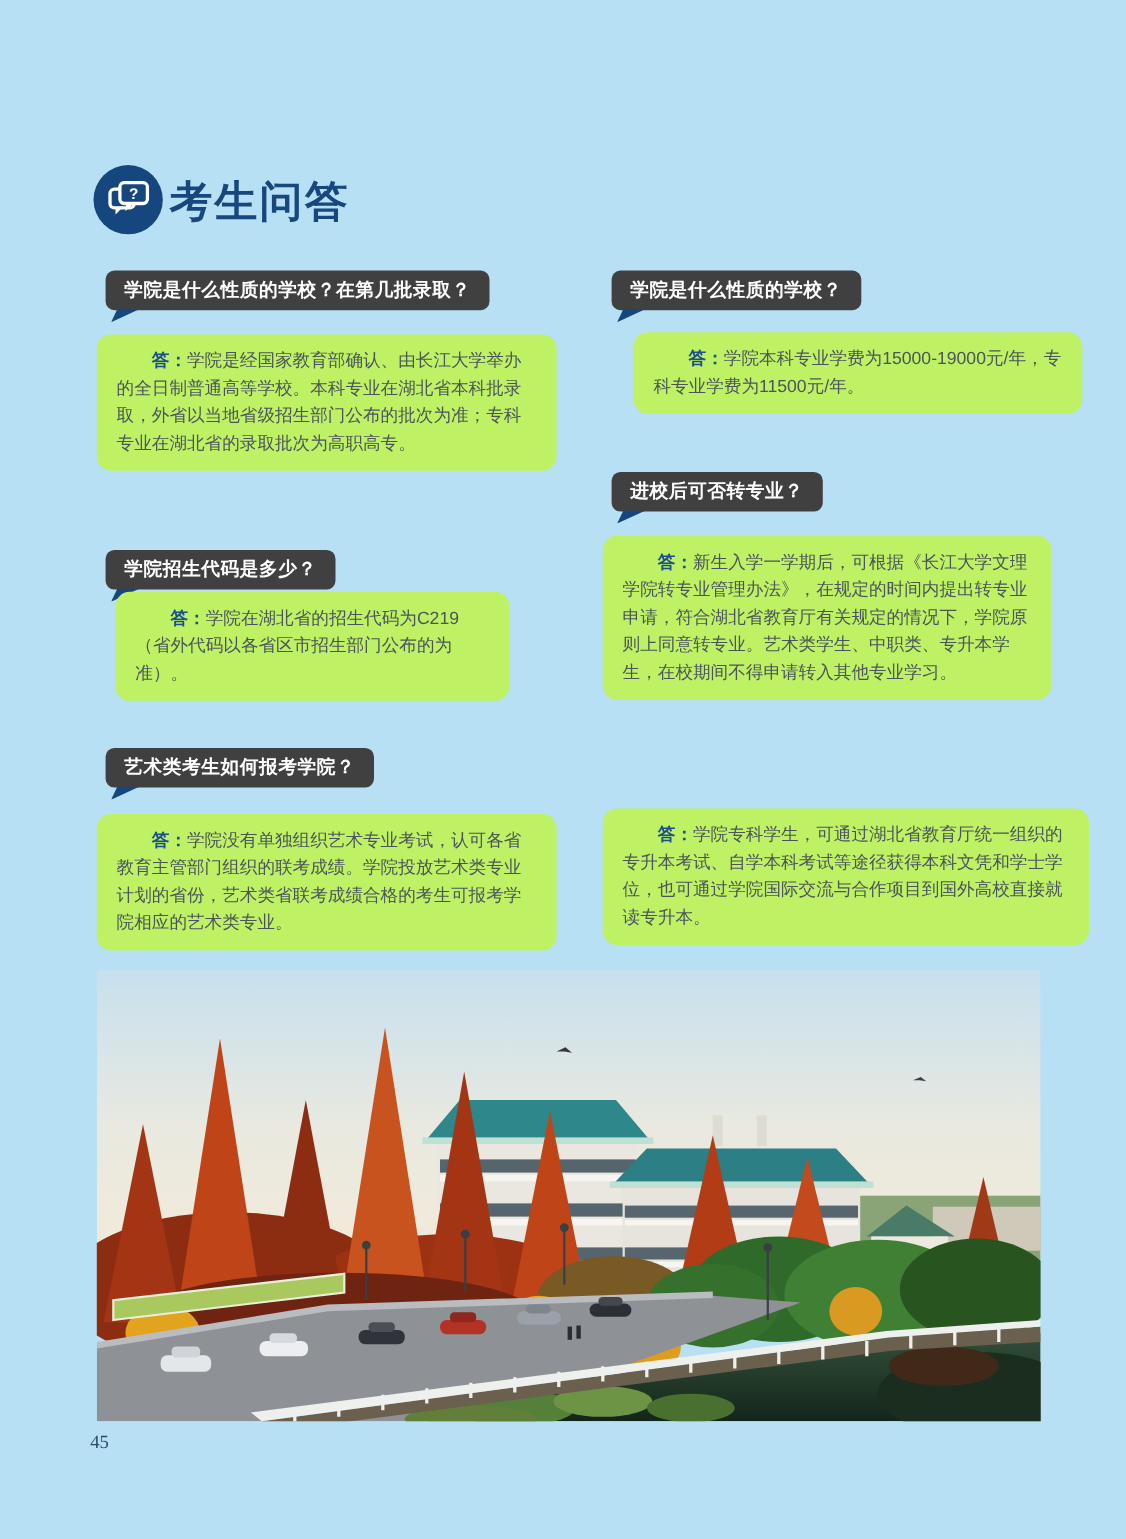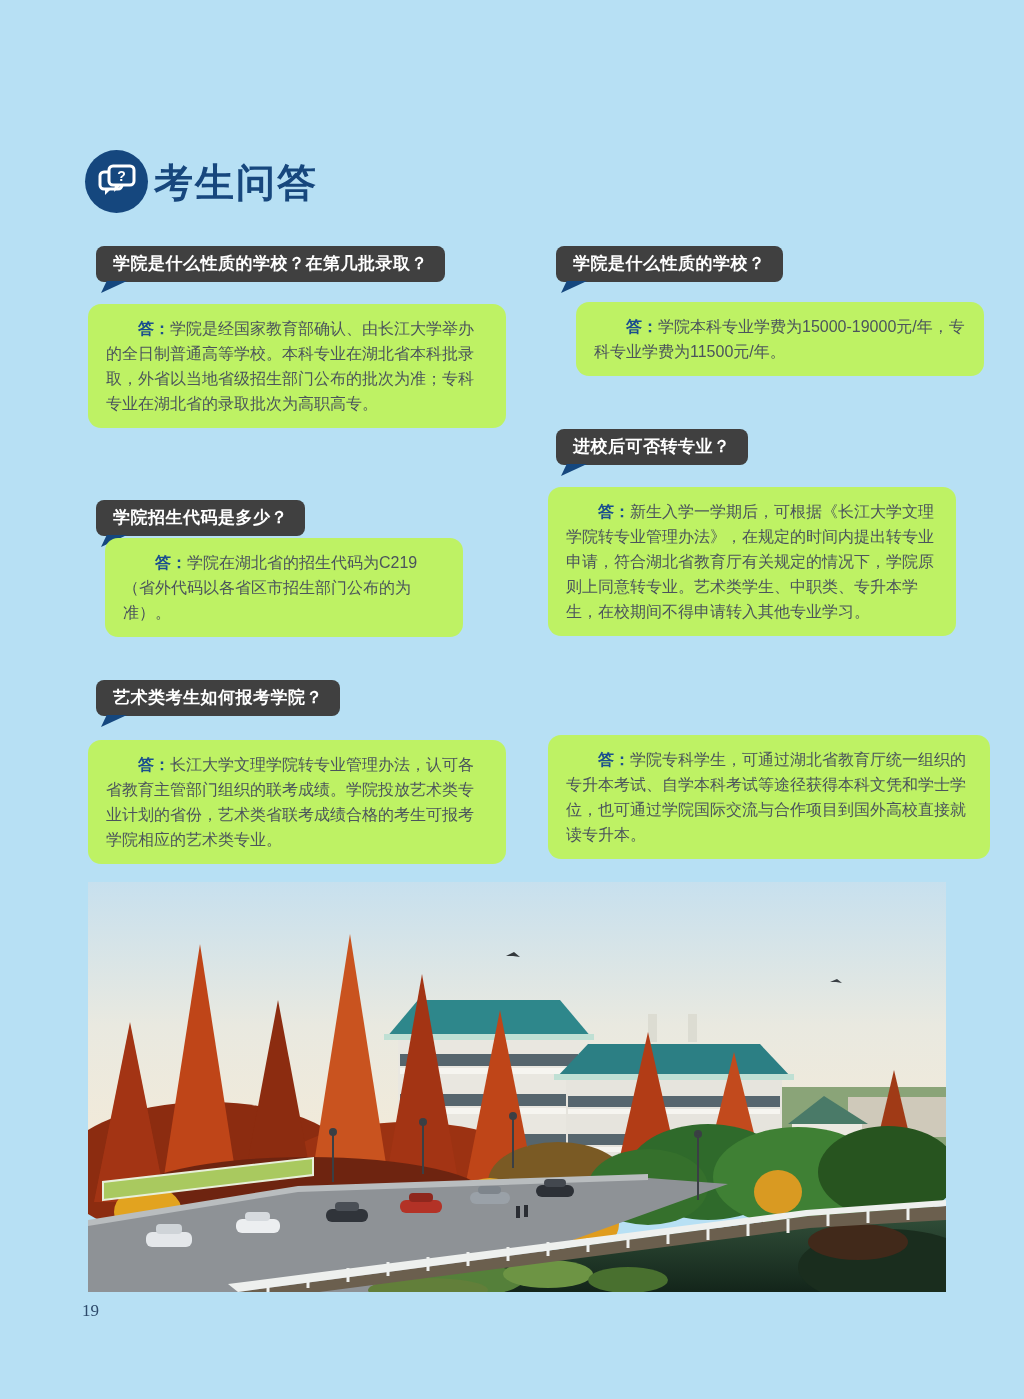--- a/index.html
+++ b/index.html
@@ -67,21 +67,21 @@
     <p><span class="ans-label">答：</span><span>学院是经国家教育部确认、由长江大学举办的全日制普通高等学校。本科专业在湖北省本科批录取，外省以当地省级招生部门公布的批次为准；专科专业在湖北省的录取批次为高职高专。</span></p>
   </div>
 
   <div class="q-badge" style="left:96px;top:484px;margin-top:16px;">学院招生代码是多少？</div>
   <div class="a-box" style="left:105px;top:538px;width:358px;">
     <p><span class="ans-label">答：</span><span>学院在湖北省的招生代码为C219（省外代码以各省区市招生部门公布的为准）。</span></p>
   </div>
 
   <div class="q-badge" style="left:96px;top:680px;text-align:right;">艺术类考生如何报考学院？</div>
   <div class="a-box" style="left:88px;top:740px;width:418px;">
-    <p><span class="ans-label">答：</span><span>长江大学文理学院转专业管理办法，认可各省教育主管部门组织的联考成绩。学院投放艺术类专业计划的省份，艺术类省联考成绩合格的考生可报考学院相应的艺术类专业。</span></p>
+    <p><span class="ans-label">答：</span><span>学院没有单独组织艺术专业考试，认可各省教育主管部门组织的联考成绩。学院投放艺术类专业计划的省份，艺术类省联考成绩合格的考生可报考学院相应的艺术类专业。</span></p>
   </div>
 
   <div class="q-badge" style="left:556px;top:246px;">学院是什么性质的学校？</div>
   <div class="a-box" style="left:548px;top:302px;width:408px;margin-left:28px;">
     <p><span class="ans-label">答：</span><span>学院本科专业学费为15000-19000元/年，专科专业学费为11500元/年。</span></p>
   </div>
 
   <div class="q-badge" style="left:556px;top:429px;">进校后可否转专业？</div>
   <div class="a-box" style="left:548px;top:487px;width:408px;">
     <p><span class="ans-label">答：</span><span>新生入学一学期后，可根据《长江大学文理学院转专业管理办法》，在规定的时间内提出转专业申请，符合湖北省教育厅有关规定的情况下，学院原则上同意转专业。艺术类学生、中职类、专升本学生，在校期间不得申请转入其他专业学习。</span></p>
@@ -227,15 +227,15 @@
           <line x1="700" y1="337" x2="700" y2="351"></line>
         <line x1="740" y1="332" x2="740" y2="344"></line>
           <line x1="780" y1="329" x2="780" y2="341"></line>
         <line x1="820" y1="326" x2="820" y2="338"></line>
       </g>
       <rect x="428" y="324" width="4" height="12" fill="#2a2d33"></rect>
       <rect x="436" y="323" width="4" height="12" fill="#2a2d33"></rect>
     </g>
   </svg>
 
-  <div class="page-num">19</div>
+  <div class="page-num">45</div>
 
 </div>
 
 </body></html>

